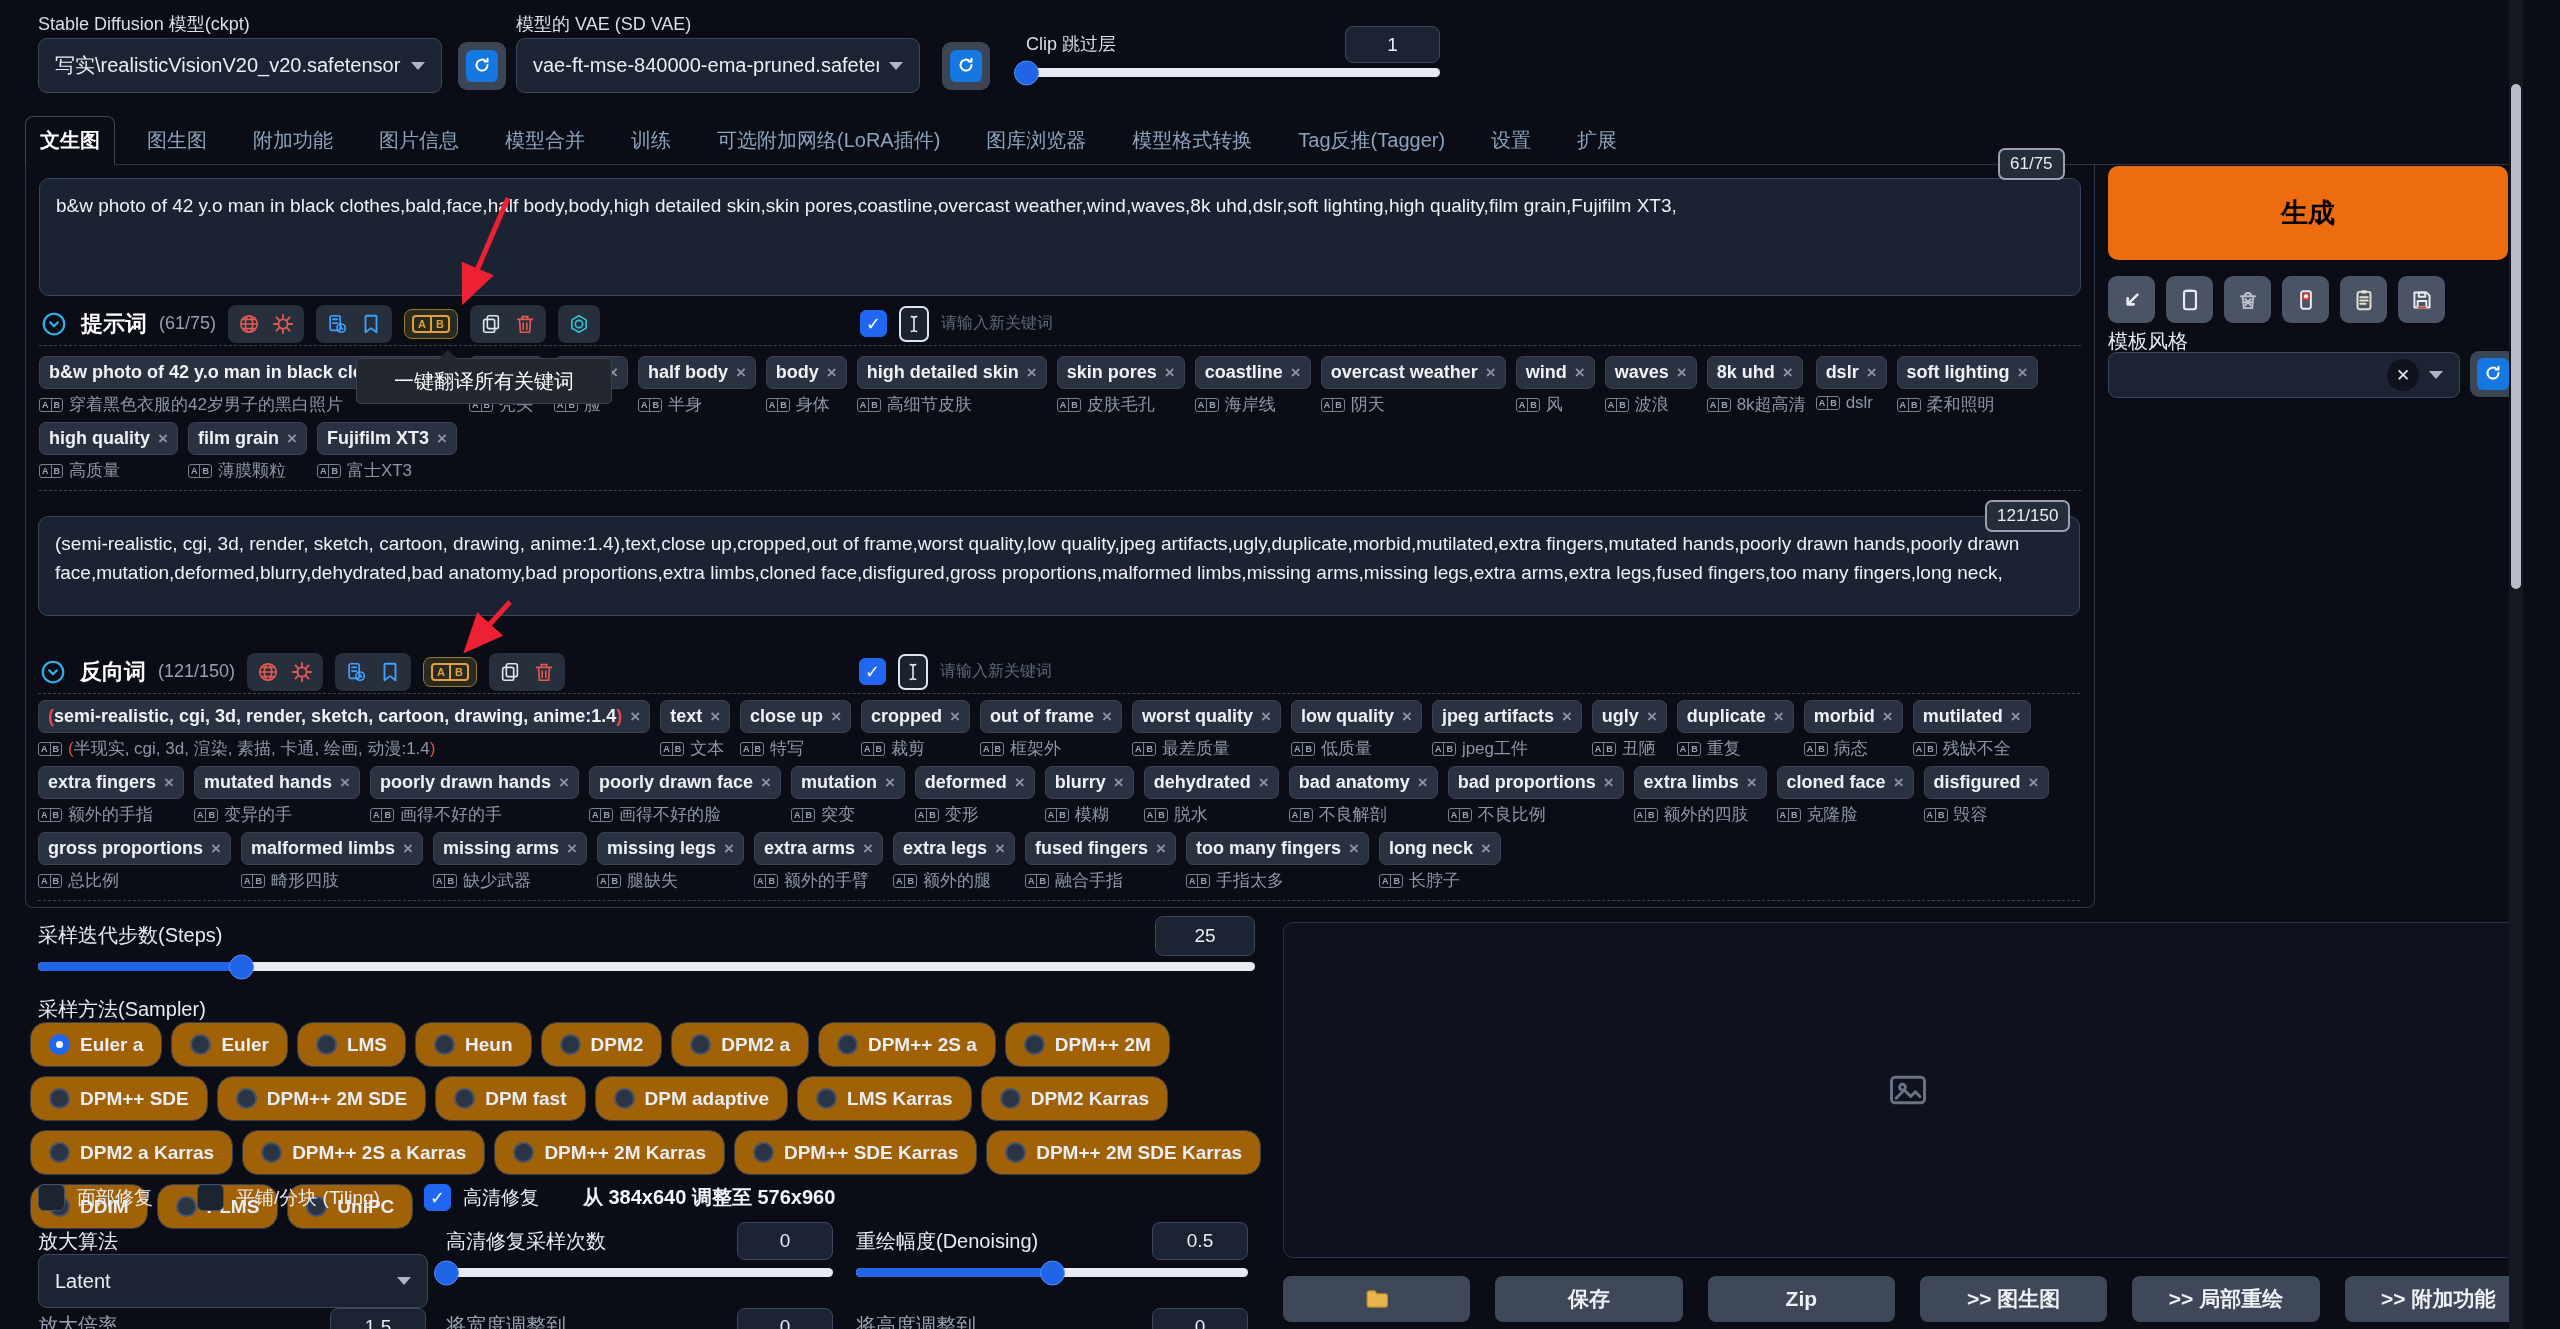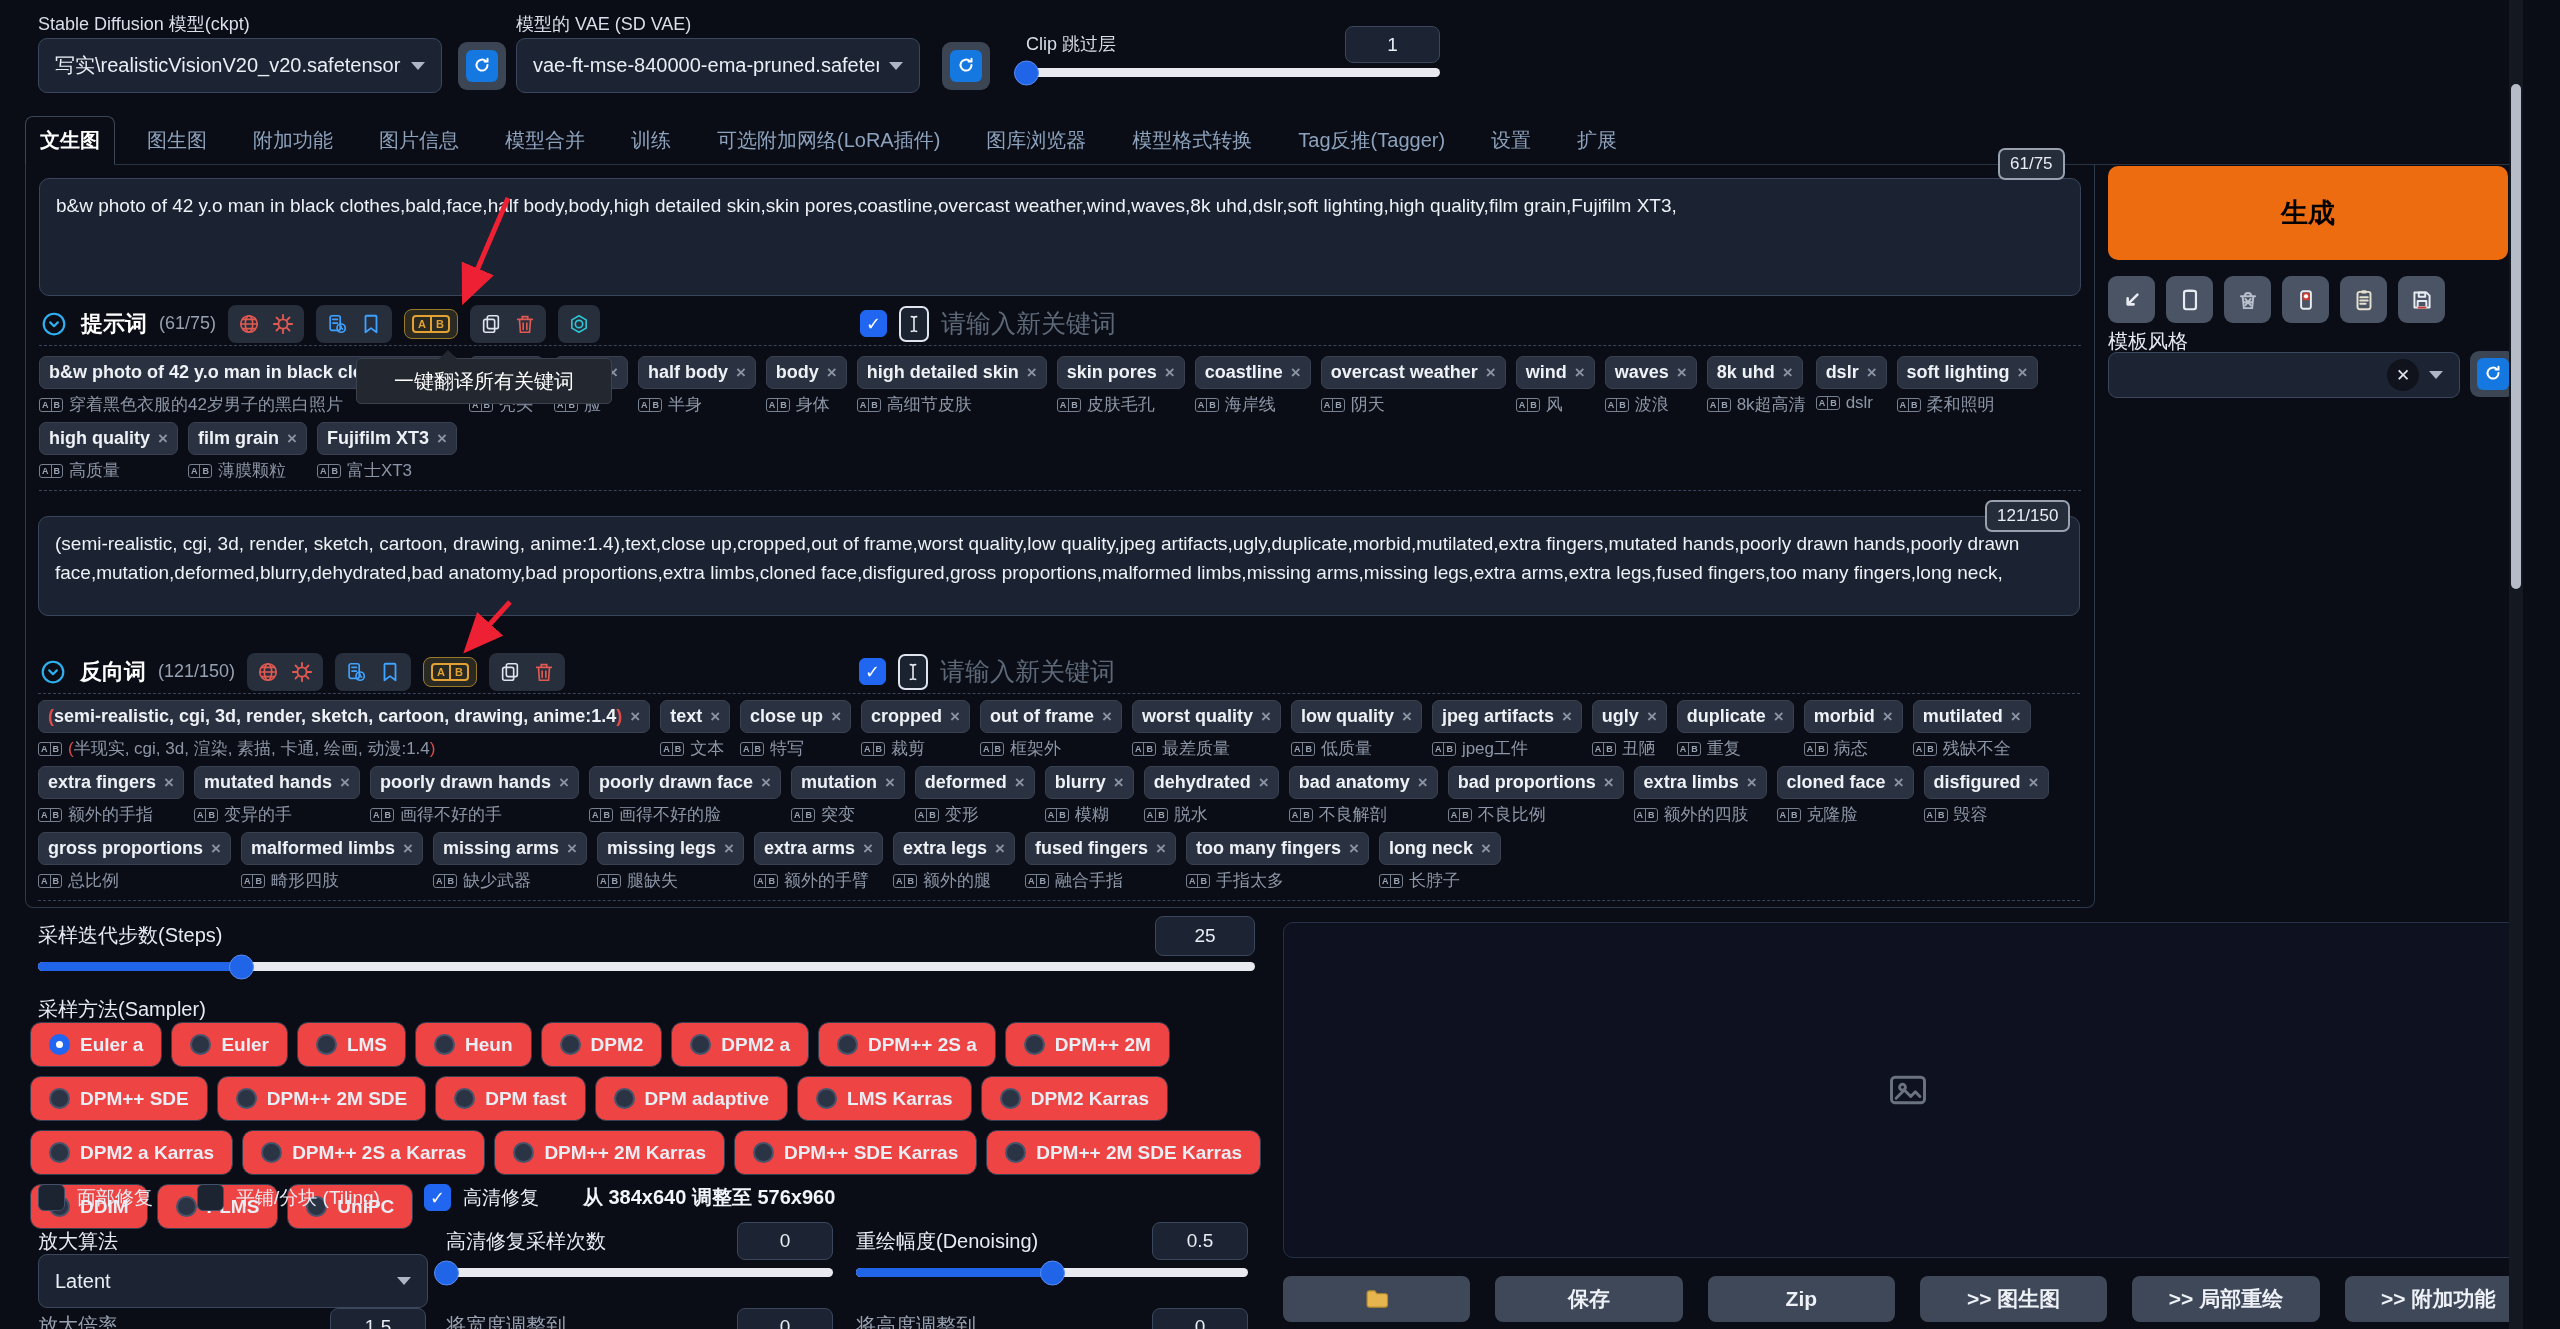--- a/index.html
+++ b/index.html
@@ -48,21 +48,21 @@
   .tb-ic{width:30px;height:30px;display:flex;align-items:center;justify-content:center;border-radius:6px;}
   .btn-ab{color:#e2a233;border:1px solid #9a7a28;background:#2b2a22;border-radius:8px;padding:5px 7px;display:flex;align-items:center;}
   .ab-big{display:inline-flex;border:2px solid currentColor;border-radius:4px;font-size:11px;font-weight:700;overflow:hidden;}
   .ab-big i{font-style:normal;padding:1px 4px;}
   .ab-big i+i{border-left:2px solid currentColor;}
   .cb{width:27px;height:27px;border-radius:6px;background:#1c2431;border:1px solid #43506a;box-sizing:border-box;flex:none;}
   .cb.on{background:#2166f0;border-color:#2166f0;display:flex;align-items:center;justify-content:center;}
   .cb.on::after{content:'✓';color:#fff;font-size:18px;font-weight:700;}
   .cursor-btn{width:30px;height:36px;border:2px solid #dfe5ee;border-radius:7px;display:flex;align-items:center;
               justify-content:center;background:#1b2330;box-sizing:border-box;flex:none;}
-  .kw-input{font-size:25px;color:#5d6878;width:1140px;overflow:hidden;white-space:nowrap;}
+  .kw-input{font-size:16px;color:#5d6878;width:1140px;overflow:hidden;white-space:nowrap;}
 
   
   .tags-wrap{position:absolute;left:13px;width:2042px;display:flex;flex-wrap:wrap;column-gap:10px;row-gap:6px;
              border-bottom:1px dashed #38455b;padding-bottom:8px;box-sizing:border-box;}
   .tag-group{display:flex;flex-direction:column;gap:4px;}
   .chip{display:inline-flex;align-items:center;gap:8px;background:#2a3140;border:1px solid #3a4252;border-radius:7px;
         padding:5px 9px;font-size:18px;font-weight:600;color:#eef1f5;white-space:nowrap;box-sizing:border-box;width:max-content;}
   .chip-trunc{width:420px;overflow:hidden;}
   .chip-x{color:#8b94a5;font-size:17px;}
   .trans{display:flex;align-items:center;gap:6px;font-size:17px;color:#8d96a7;white-space:nowrap;}
@@ -72,21 +72,21 @@
   .paren{color:#e14b4b;}
 
   
   #translate-tooltip{position:absolute;left:356px;top:358px;width:256px;height:46px;background:#23272f;border:1px solid #3c424d;
            border-radius:5px;color:#fff;font-size:20px;display:flex;align-items:center;justify-content:center;z-index:7;box-sizing:border-box;}
   #translate-tooltip::before{content:'';position:absolute;top:-9px;left:82px;border-left:9px solid transparent;
            border-right:9px solid transparent;border-bottom:9px solid #23272f;}
 
   
   #sampler-options{position:absolute;left:30px;top:1022px;width:1245px;display:flex;flex-wrap:wrap;gap:9px;}
-  .pill{display:flex;align-items:center;gap:10px;background:#ef4444;border:1px solid #343f52;border-radius:11px;
+  .pill{display:flex;align-items:center;gap:10px;background:#a16207;border:1px solid #343f52;border-radius:16px;
         padding:0 18px;height:45px;font-size:19px;font-weight:600;color:#e9edf4;box-sizing:border-box;white-space:nowrap;}
   .radio{width:21px;height:21px;border-radius:50%;background:#2a3444;border:2px solid #47536b;box-sizing:border-box;position:relative;flex:none;}
   .radio.checked{background:#2166f0;border-color:#2166f0;}
   .radio.checked::after{content:'';position:absolute;inset:5px;background:#fff;border-radius:50%;}
 
   
   #opts-row{position:absolute;left:38px;top:1184px;display:flex;align-items:center;gap:44px;}
   .opt{display:flex;align-items:center;gap:12px;font-size:19px;color:#e9edf4;}
   .resize-note{font-size:20px;font-weight:700;color:#f2f5f9;}
 

